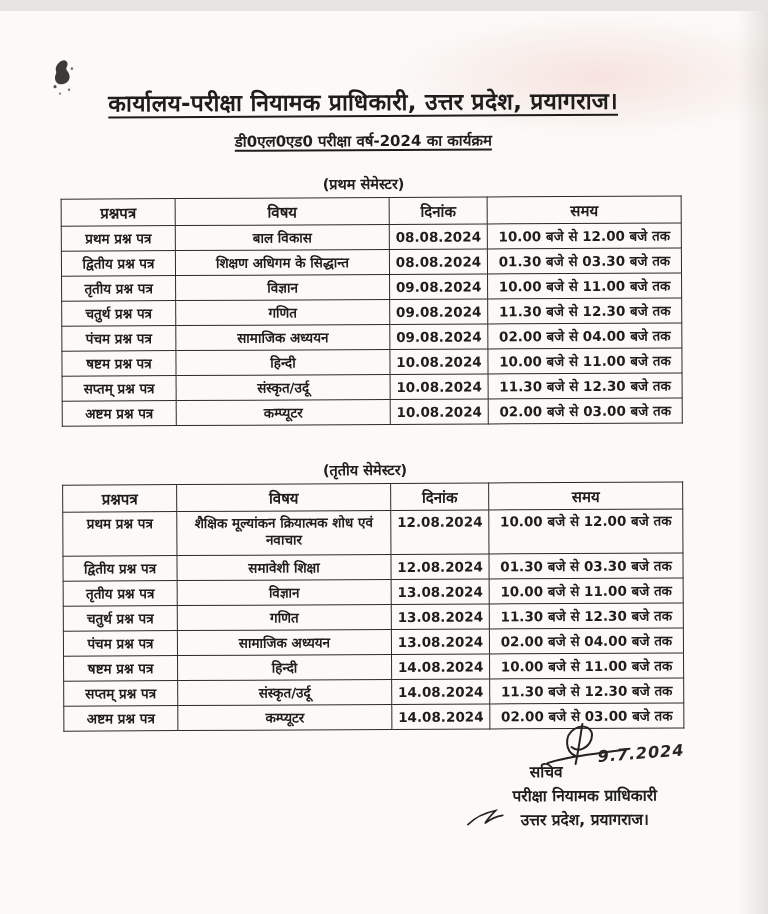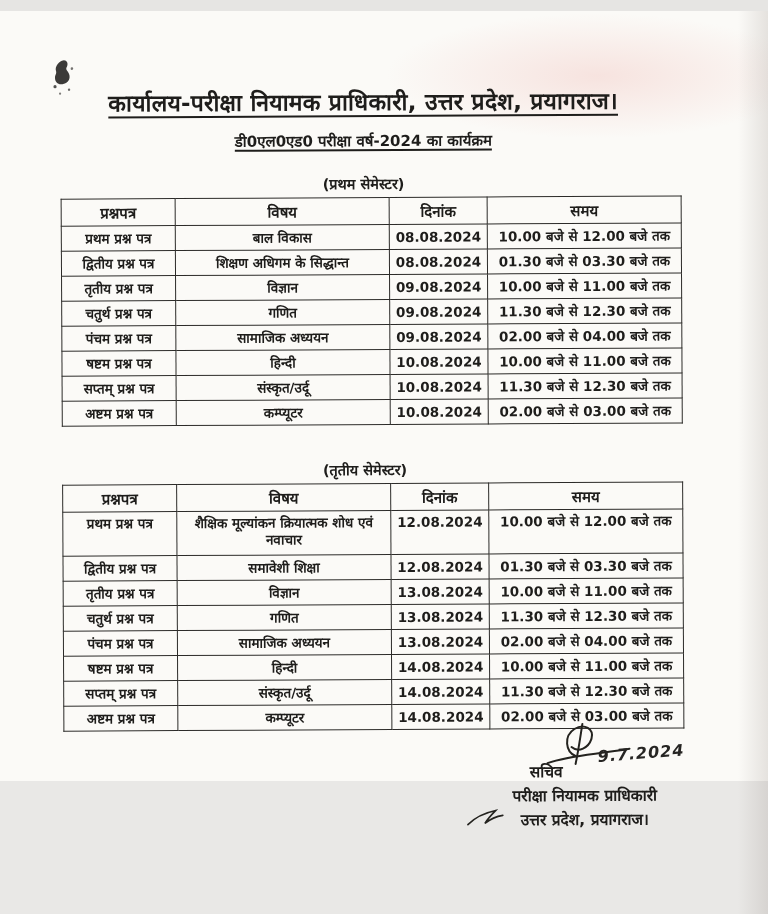--- a/index.html
+++ b/index.html
@@ -9,21 +9,21 @@
     background:#e9e8e6;
     position:relative;
     overflow:hidden;
     color:#1e1d1b;
   }
   .scan-top-strip {
     position:absolute; top:0; left:0; width:768px; height:11px;
     background:#e6e5e3;
   }
   .sheet {
-    position:absolute; top:11px; left:0; width:768px; height:770px;
+    position:absolute; top:11px; left:0; width:768px; height:903px;
     background:#fbfaf7;
   }
   .pink-tint {
     position:absolute; top:0; right:-50px; width:440px; height:130px;
     background:radial-gradient(ellipse at center, rgba(243,208,203,0.55) 0%, rgba(243,208,203,0) 68%);
     pointer-events:none;
   }
   .right-edge-shade {
     position:absolute; top:0; right:0; width:30px; height:903px;
     background:linear-gradient(to right, rgba(150,140,134,0) 0%, rgba(150,140,134,0.22) 100%);

